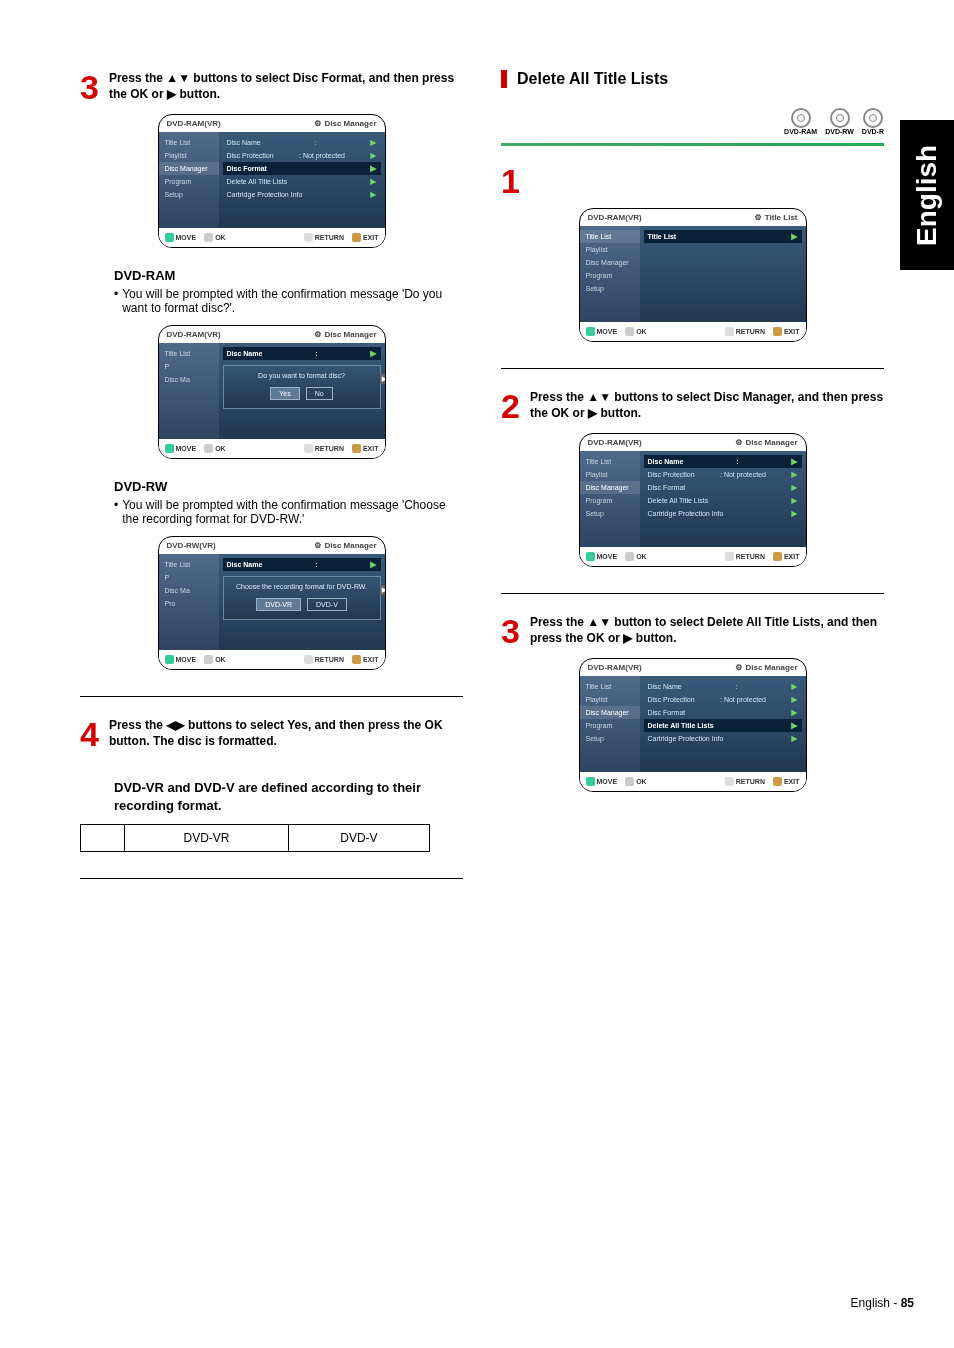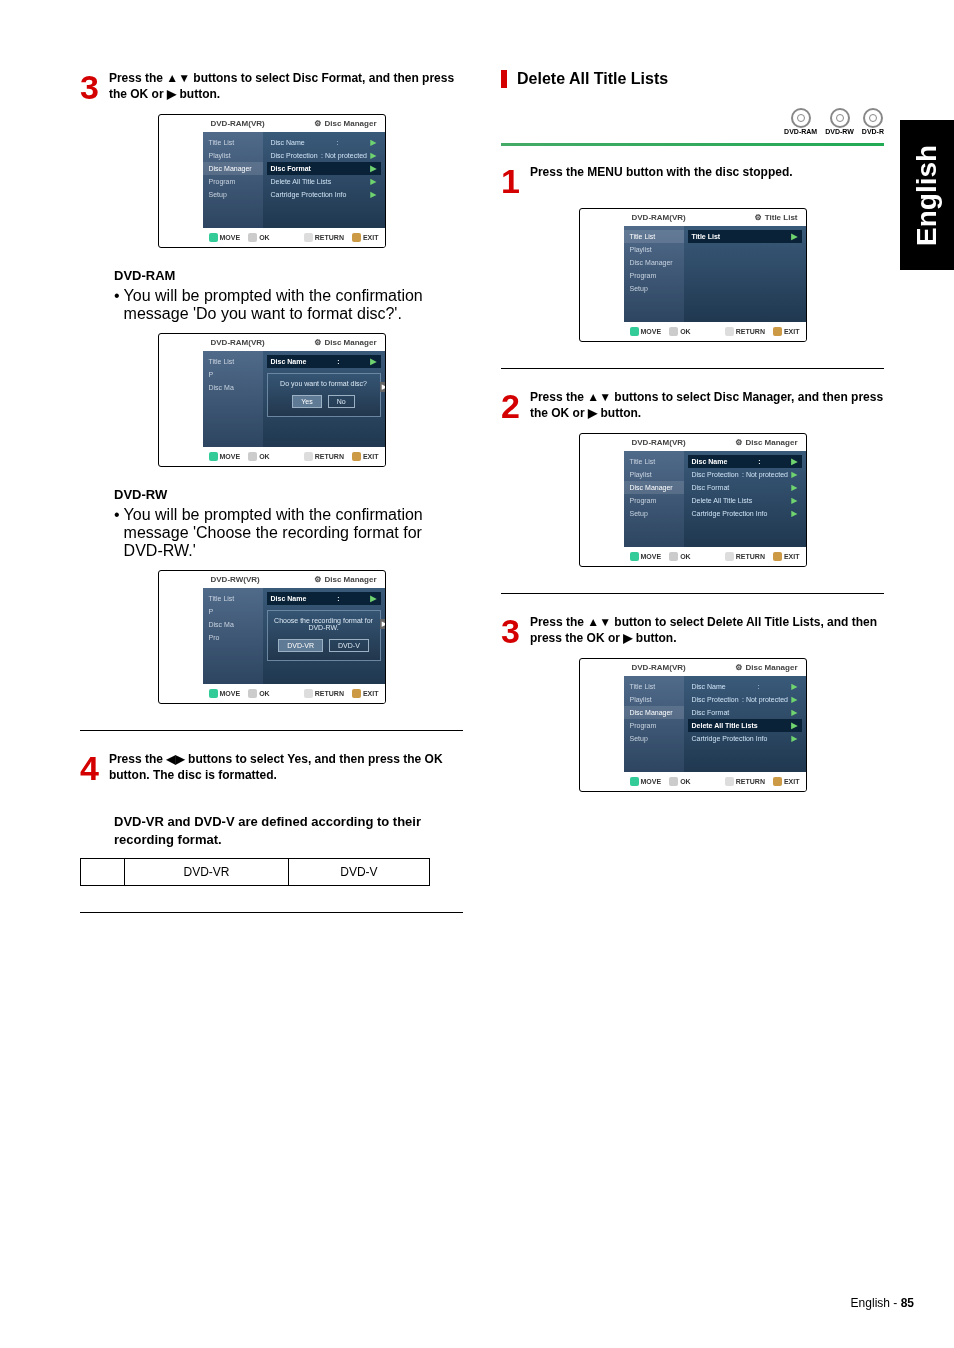--- a/index.html
+++ b/index.html
@@ -35,21 +35,21 @@
     font-weight: bold;
     color: #d40000;
     line-height: 1;
   }
   .steptext {
     font-size: 12px;
     font-weight: bold;
     line-height: 1.35;
   }
   .subhead { font-size: 13px; font-weight: bold; margin: 14px 0 4px 34px; }
-  .bullet { font-size: 16px; margin: 4px 0 10px 34px; display:flex; gap:4px;}
+  .bullet { font-size: 12px; margin: 4px 0 10px 34px; display:flex; gap:4px;}
   .bullet::before{ content:"•"; }
   .section-title {
     font-size: 16px;
     font-weight: bold;
     border-left: 6px solid #d40000;
     padding-left: 10px;
     margin-bottom: 20px;
   }
   .disc-badges { display:flex; gap:8px; justify-content:flex-end; margin-bottom:8px; }
   .disc-badge {
@@ -61,25 +61,24 @@
     display:flex;align-items:center;justify-content:center;
   }
   .disc-badge .inner { width:8px;height:8px;border-radius:50%;border:1px solid #888;}
   .rule-thick { height:3px;background:linear-gradient(to right,#4a6,#2a5);margin:4px 0 18px;}
   .rule-col { height:1px;background:#000;margin:26px 0 20px;}
   
   .osd {
     width: 228px;
     margin: 0 auto 20px;
     border: 1.5px solid #000;
-    border-radius: 3px;
+    border-radius: 14px;
     background: #fff;
     font-size: 8px;
     overflow:hidden;
-    padding-left:44px;
   }
   .osd-title {
     display:flex;justify-content:space-between;
     padding:4px 8px;
     color:#444;font-weight:bold;font-size:8px;
   }
   .osd-title .gear::before{content:"⚙";margin-right:3px;}
   .osd-body { display:flex; height: 96px;}
   .osd-left {
     width: 60px;
@@ -358,21 +357,20 @@
           <div class="dot">
             <div class="inner"></div>
           </div>
           <span>DVD-R</span>
         </div>
     </div>
     <div class="rule-thick"></div>
 
     <div class="step">
       <div class="stepnum">1</div>
-      <div class="steptext">Press the MENU button with the disc stopped.</div>
     </div>
 
     <div class="osd">
       <div class="osd-title">
         <span>DVD-RAM(VR)</span>
         <span class="gear">Title List</span>
       </div>
       <div class="osd-body">
         <div class="osd-left">
           <span class="item sel">Title List</span>

